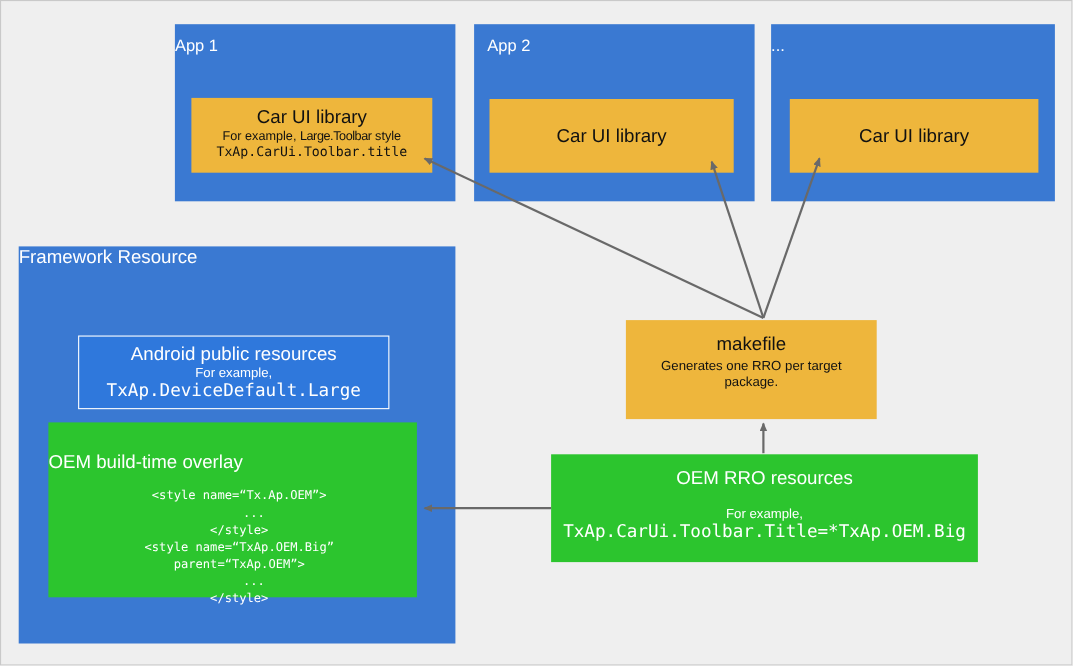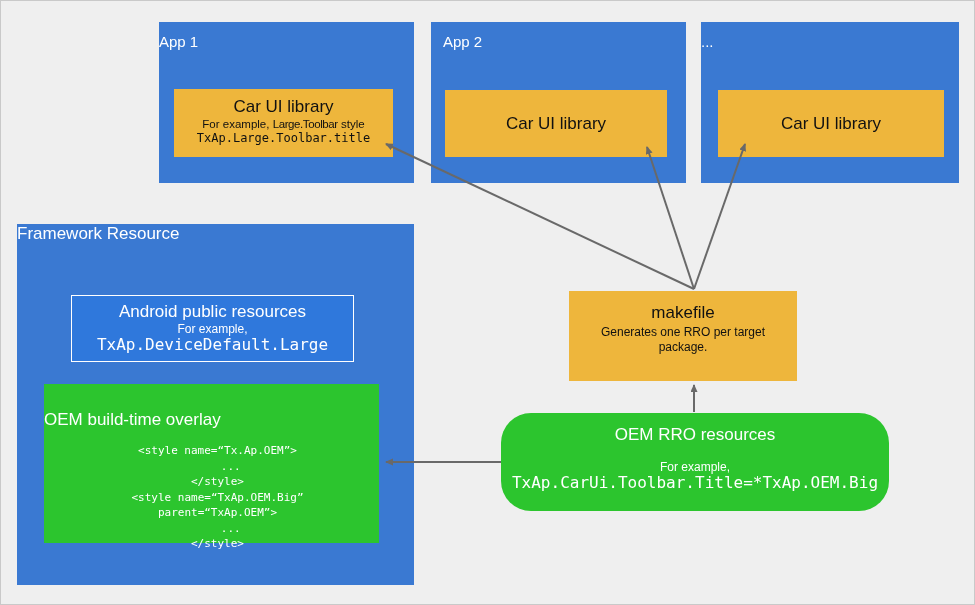--- a/index.html
+++ b/index.html
@@ -31,58 +31,58 @@
   .lib-line2    { font-size:11.5px; line-height:14px; }
   .lib-line3    { font-size:12px; line-height:15px; }
   .narrow       { letter-spacing:-0.4px; }
   .mono { font-family:"DejaVu Sans Mono", monospace; }
 
   
   #framework { left:16px; top:223px; width:397px; height:361px; }
   #framework > .box-title { padding-top:0; font-size:17px; }
 
   #android-public {
-    left:54px; top:71px; width:283px; height:67px;
+    left:54px; top:81px; width:283px; height:67px;
     background:#2f78dc; border:1px solid #ffffff; text-align:center;
   }
   #android-public .ap-title { font-size:17px; line-height:21px; margin-top:5px; }
   .example-label { font-size:12px; line-height:15px; }
   .example-code  { font-size:16px; line-height:15px; }
 
   #oem-overlay { left:27px; top:160px; width:335px; height:159px; }
   #oem-overlay .ov-title { text-align:left; margin-top:26px; font-size:17px; }
   #oem-overlay .code {
     margin:13px 0 0 12px; font-size:11px; line-height:15.5px;
     white-space:pre; text-align:center; color:#ffffff;
   }
 
   
   #makefile { left:568px; top:290px; width:228px; height:90px; text-align:center; }
   #makefile .mk-title { font-size:17px; margin-top:11px; line-height:21px; }
   #makefile .mk-sub   { font-size:12px; line-height:15px; margin:2px auto 0; width:190px; }
 
   
-  #oem-rro { left:500px; top:412px; width:388px; height:98px; text-align:center;border-radius:30px; }
+  #oem-rro { left:500px; top:412px; width:388px; height:98px; text-align:center; }
   #oem-rro .rro-title { font-size:17px; margin-top:11px; line-height:21px; }
   #oem-rro .rro-example { margin-top:15px; }
 
   
   #arrows { position:absolute; left:0; top:0; width:975px; height:605px; pointer-events:none; }
 </style>
 </head>
 <body>
 
 <div class="canvas">
 
   <div class="box blue" id="app1">
     <div class="box-title">App 1</div>
     <div class="lib yellow">
       <div class="lib-title">Car UI library</div>
       <div class="lib-line2"><span>For example, </span><span class="narrow">Large.Toolbar</span><span> style</span></div>
-      <div class="lib-line3 mono">TxAp.Large.Toolbar.title</div>
+      <div class="lib-line3 mono">TxAp.CarUi.Toolbar.title</div>
     </div>
   </div>
 
   <div class="box blue" id="app2">
     <div class="box-title">App 2</div>
     <div class="lib yellow">
       <div class="lib-title-solo">Car UI library</div>
     </div>
   </div>
 

